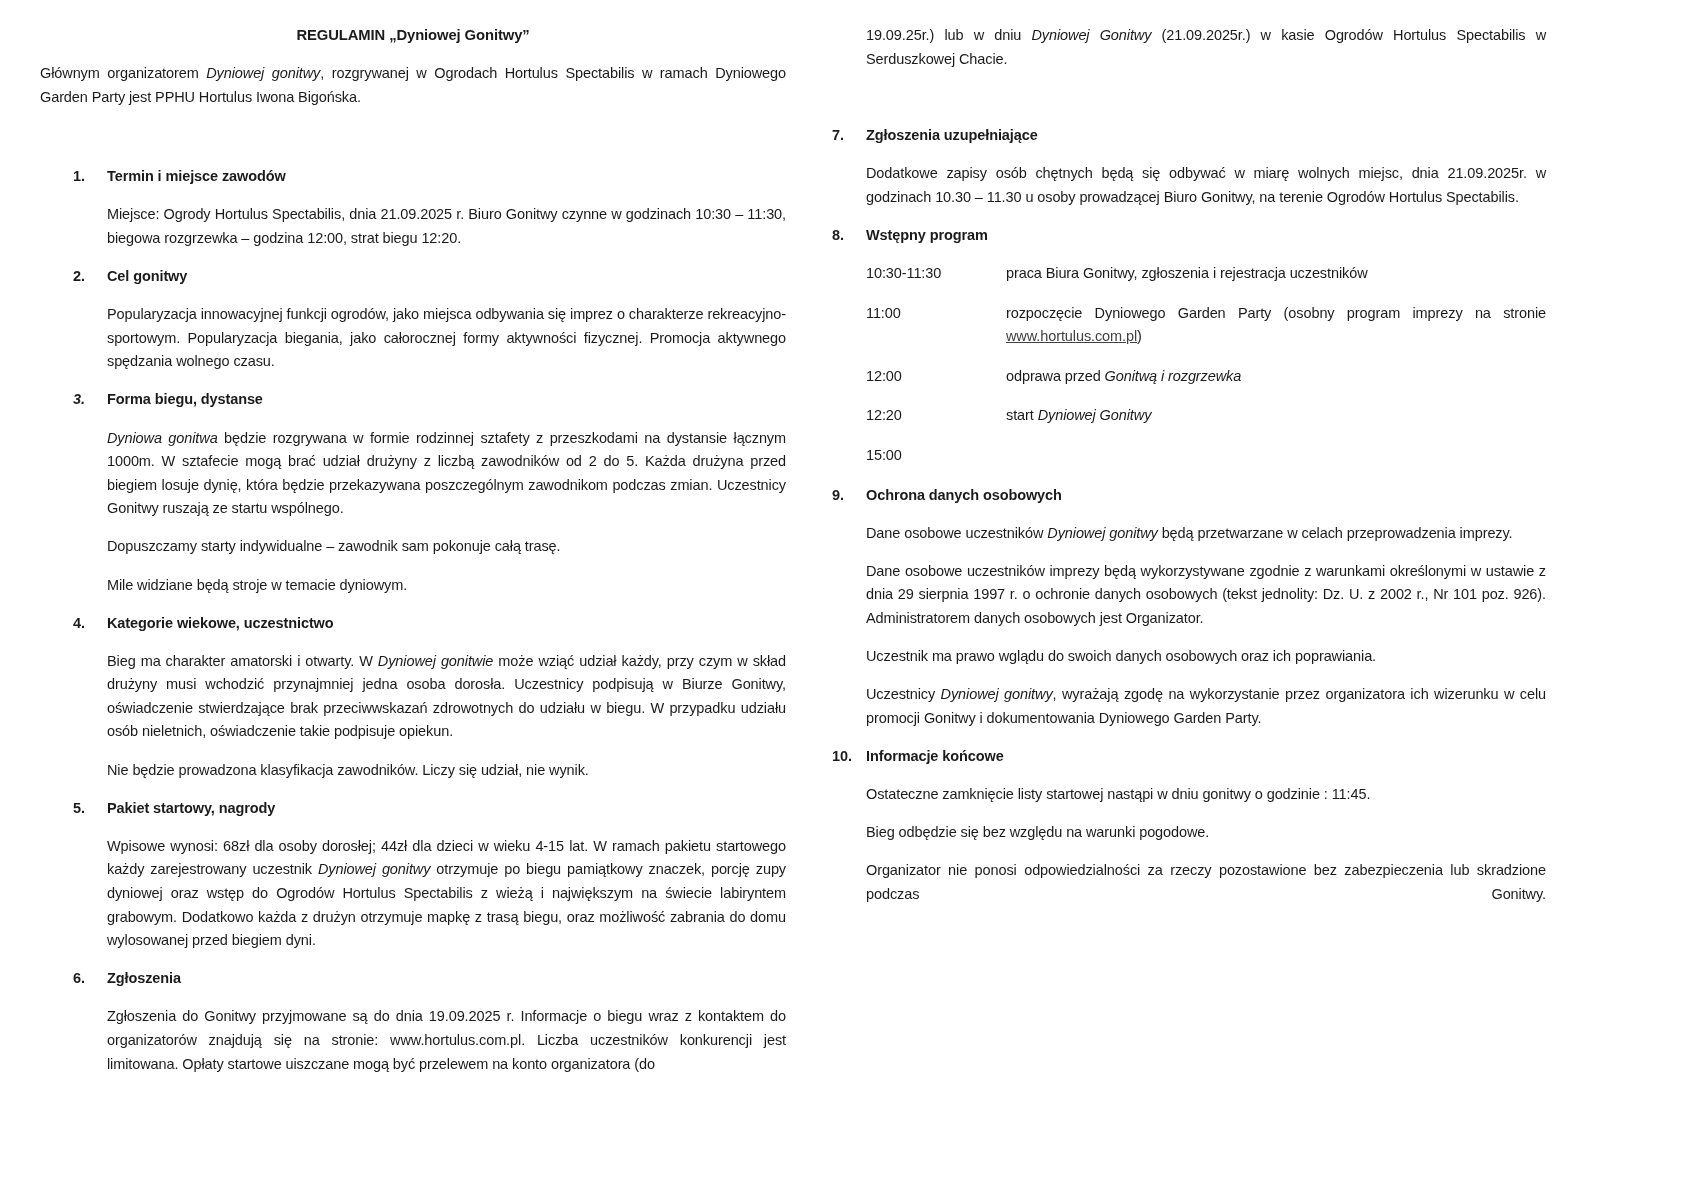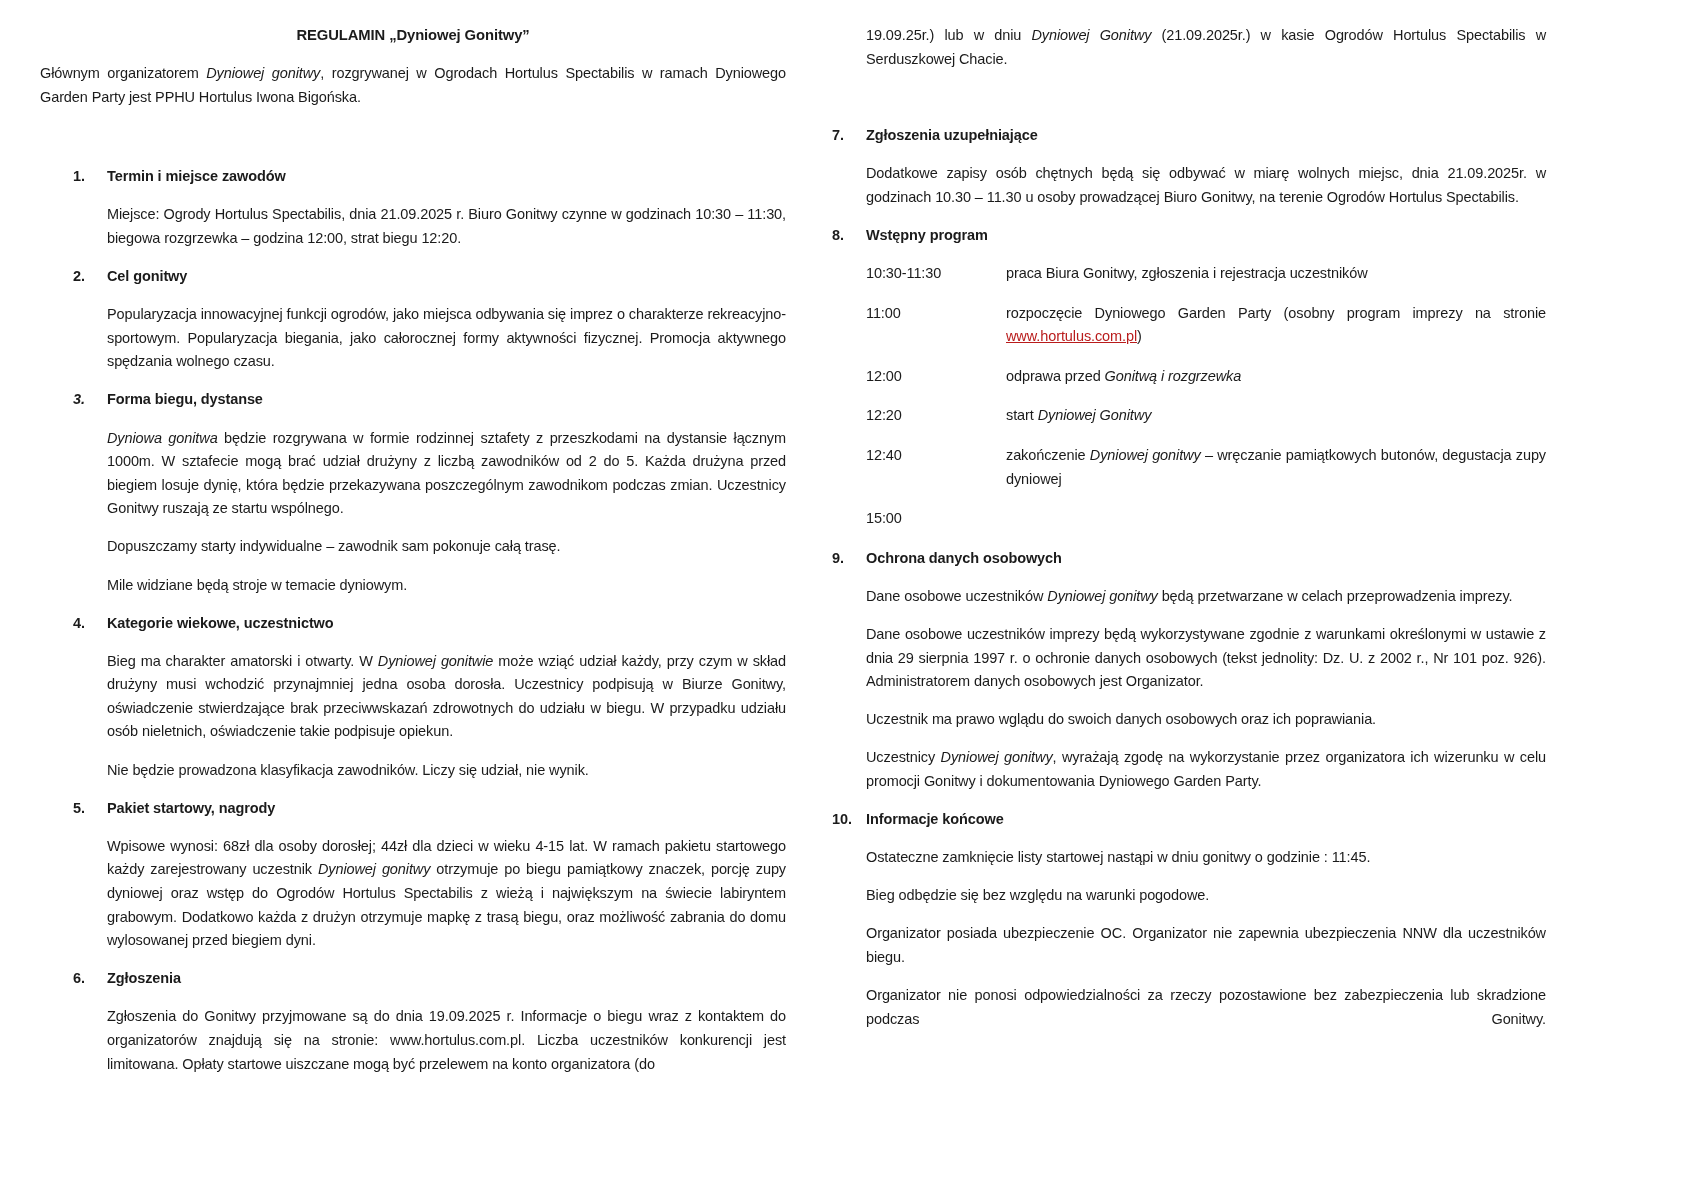--- a/index.html
+++ b/index.html
@@ -110,33 +110,29 @@
           <div class="sec-head">
             <span class="sec-num">8.</span>
             <span class="sec-title">Wstępny program</span>
           </div>
           <div class="sched-row">
             <span class="sched-time">10:30-11:30</span>
             <span class="sched-desc"><span>praca Biura Gonitwy, zgłoszenia i rejestracja uczestników</span></span>
           </div>
           <div class="sched-row">
             <span class="sched-time">11:00</span>
-            <span class="sched-desc"><span>rozpoczęcie Dyniowego Garden Party (osobny program imprezy na stronie </span><a href="#" class="doc-link" style="color: #b91c1c;">www.hortulus.com.pl</a><span>)</span></span>
+            <span class="sched-desc"><span>rozpoczęcie Dyniowego Garden Party (osobny program imprezy na stronie </span><a href="#" class="doc-link" style="color: #404040;">www.hortulus.com.pl</a><span>)</span></span>
           </div>
           <div class="sched-row">
             <span class="sched-time">12:00</span>
             <span class="sched-desc"><span>odprawa przed </span><em>Gonitwą i rozgrzewka</em></span>
           </div>
           <div class="sched-row">
             <span class="sched-time">12:20</span>
             <span class="sched-desc"><span>start </span><em>Dyniowej Gonitwy</em></span>
-          </div>
-          <div class="sched-row">
-            <span class="sched-time">12:40</span>
-            <span class="sched-desc"><span>zakończenie </span><em>Dyniowej gonitwy</em><span> – wręczanie pamiątkowych butonów, degustacja zupy dyniowej</span></span>
           </div>
           <div class="sched-row">
             <span class="sched-time">15:00</span>
           </div>
         </section>
         <section class="doc-section">
           <div class="sec-head">
             <span class="sec-num">9.</span>
             <span class="sec-title">Ochrona danych osobowych</span>
           </div>
@@ -145,19 +141,18 @@
           <p class="body-par"><span>Uczestnik ma prawo wglądu do swoich danych osobowych oraz ich poprawiania.</span></p>
           <p class="body-par"><span>Uczestnicy </span><em>Dyniowej gonitwy</em><span>, wyrażają zgodę na wykorzystanie przez organizatora ich wizerunku w celu promocji Gonitwy i dokumentowania Dyniowego Garden Party.</span></p>
         </section>
         <section class="doc-section">
           <div class="sec-head">
             <span class="sec-num">10.</span>
             <span class="sec-title">Informacje końcowe</span>
           </div>
           <p class="body-par"><span>Ostateczne zamknięcie listy startowej nastąpi w dniu gonitwy o godzinie : 11:45.</span></p>
           <p class="body-par"><span>Bieg odbędzie się bez względu na warunki pogodowe.</span></p>
-          <p class="body-par"><span>Organizator posiada ubezpieczenie OC. Organizator nie zapewnia ubezpieczenia NNW dla uczestników biegu.</span></p>
           <p class="body-par justify-last"><span>Organizator nie ponosi odpowiedzialności za rzeczy pozostawione bez zabezpieczenia lub skradzione podczas Gonitwy.</span></p>
         </section>
       </div>
   </div>
 
 </div>
 
 </body></html>

